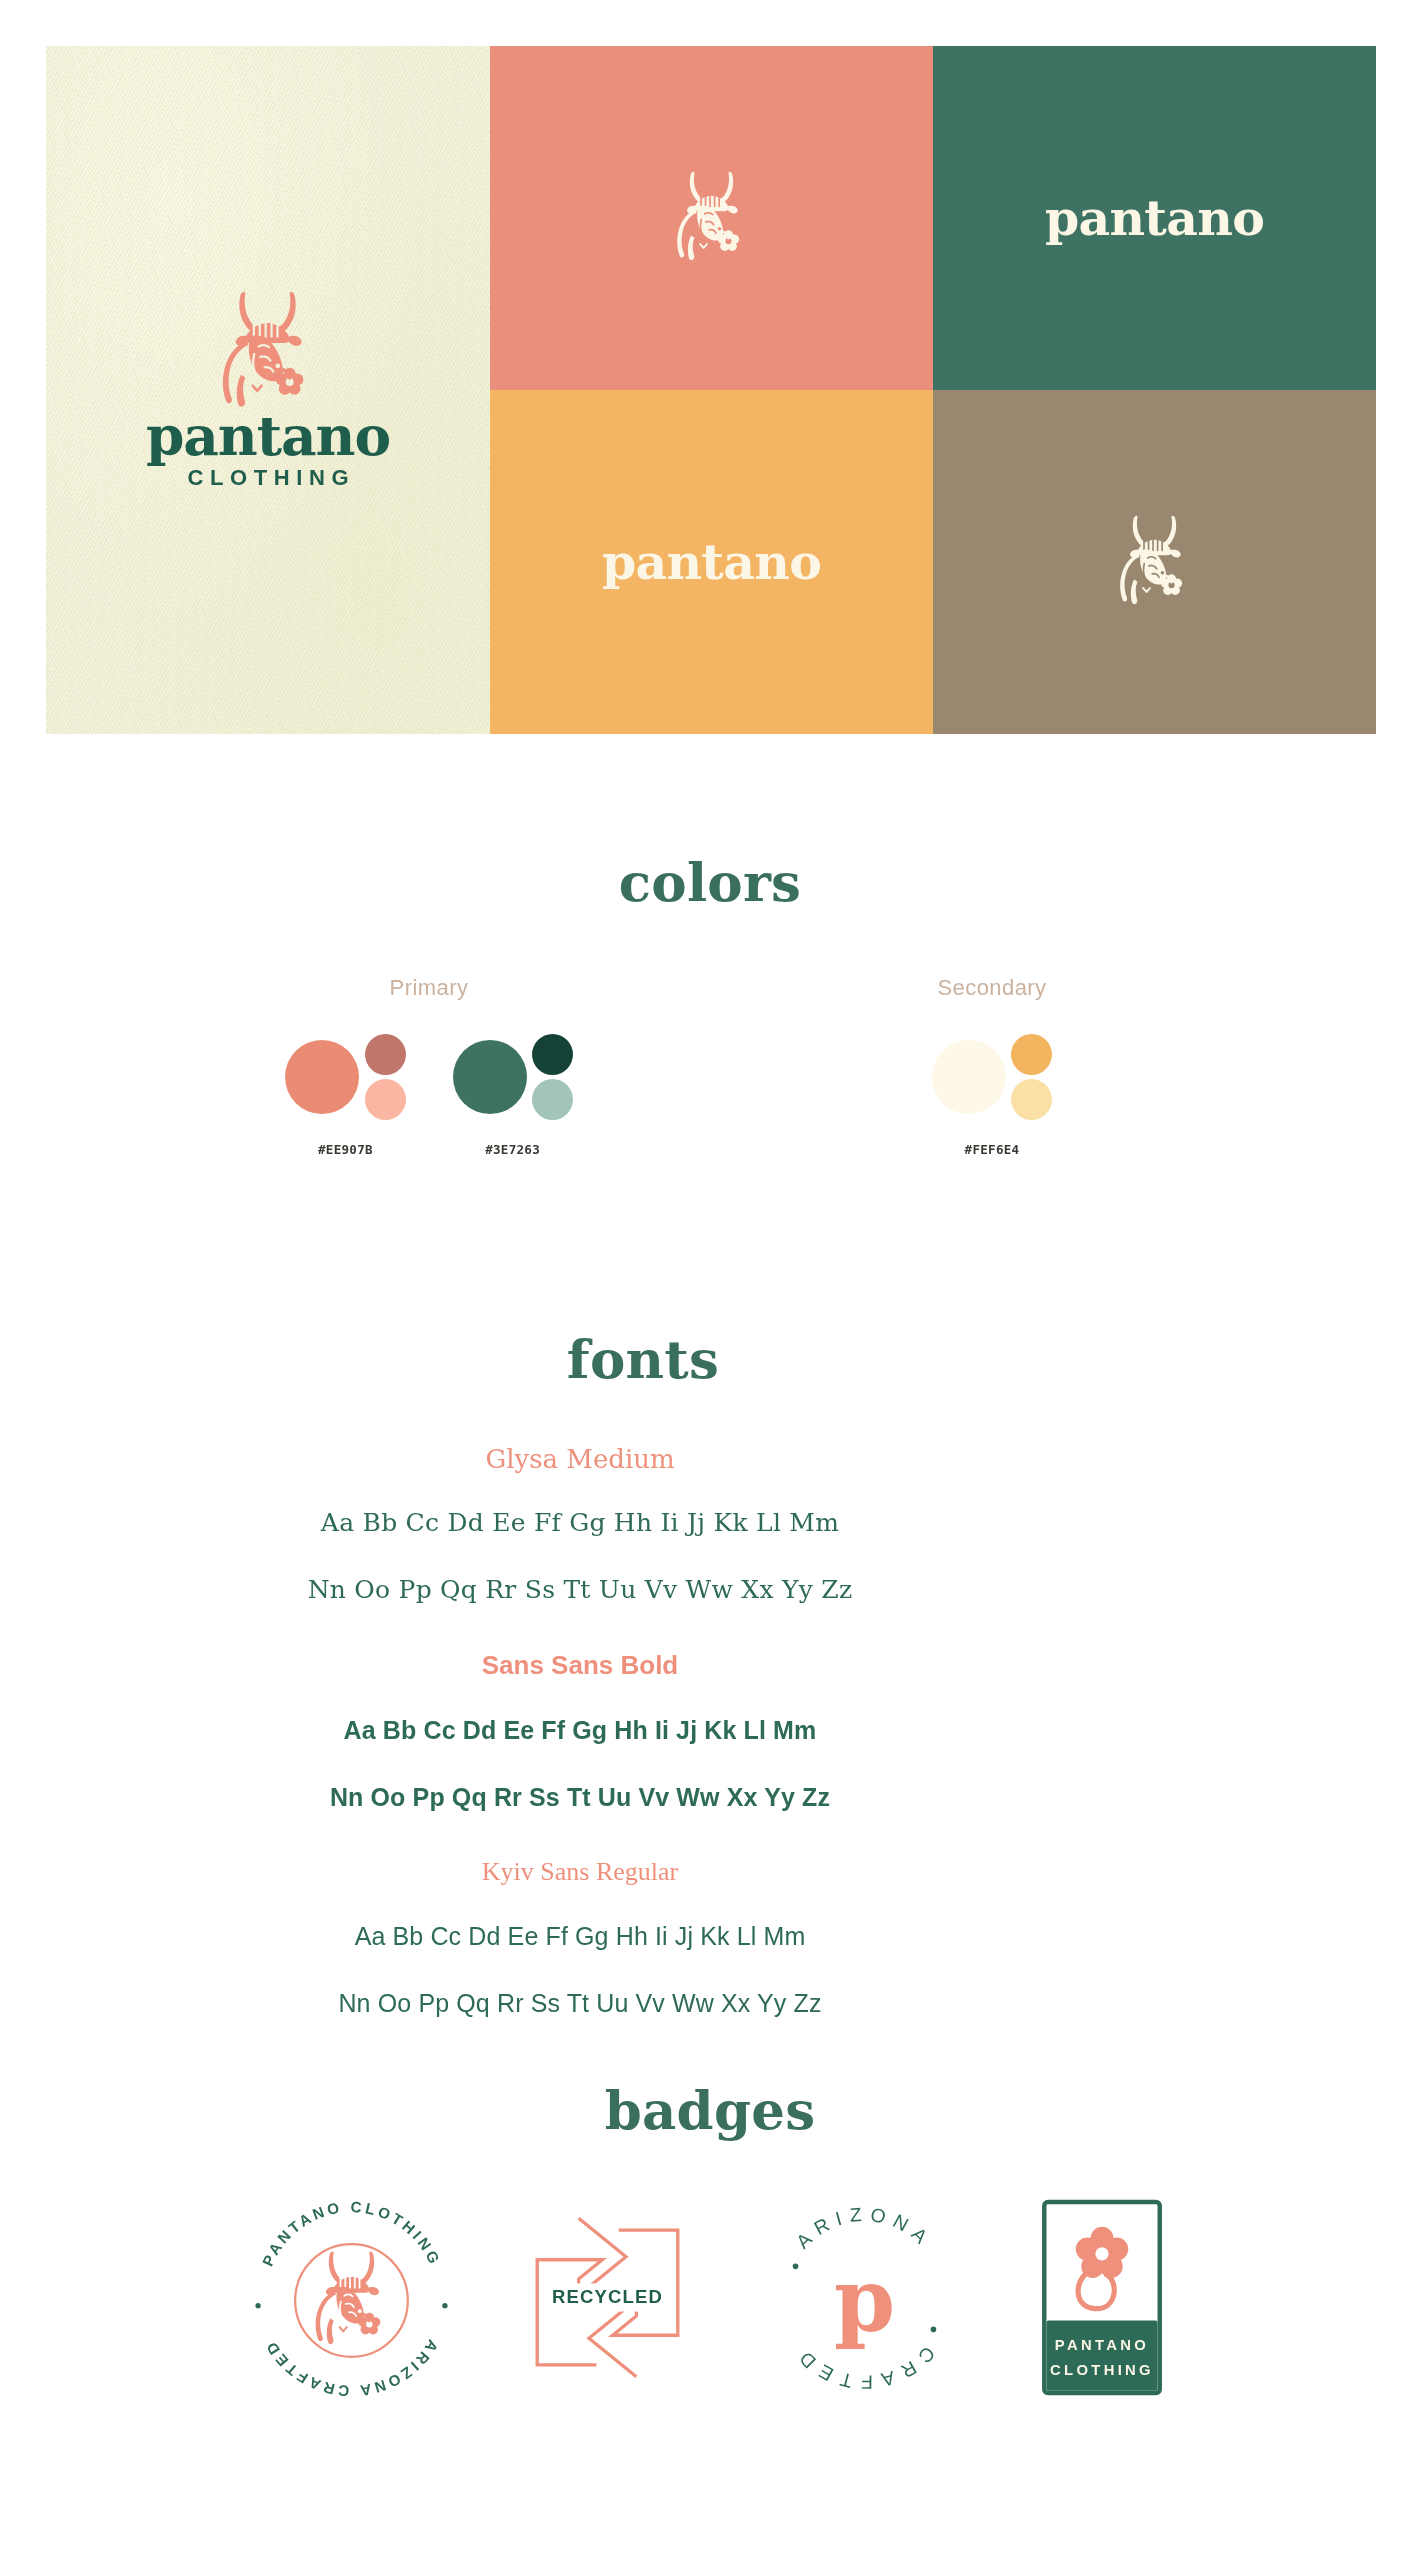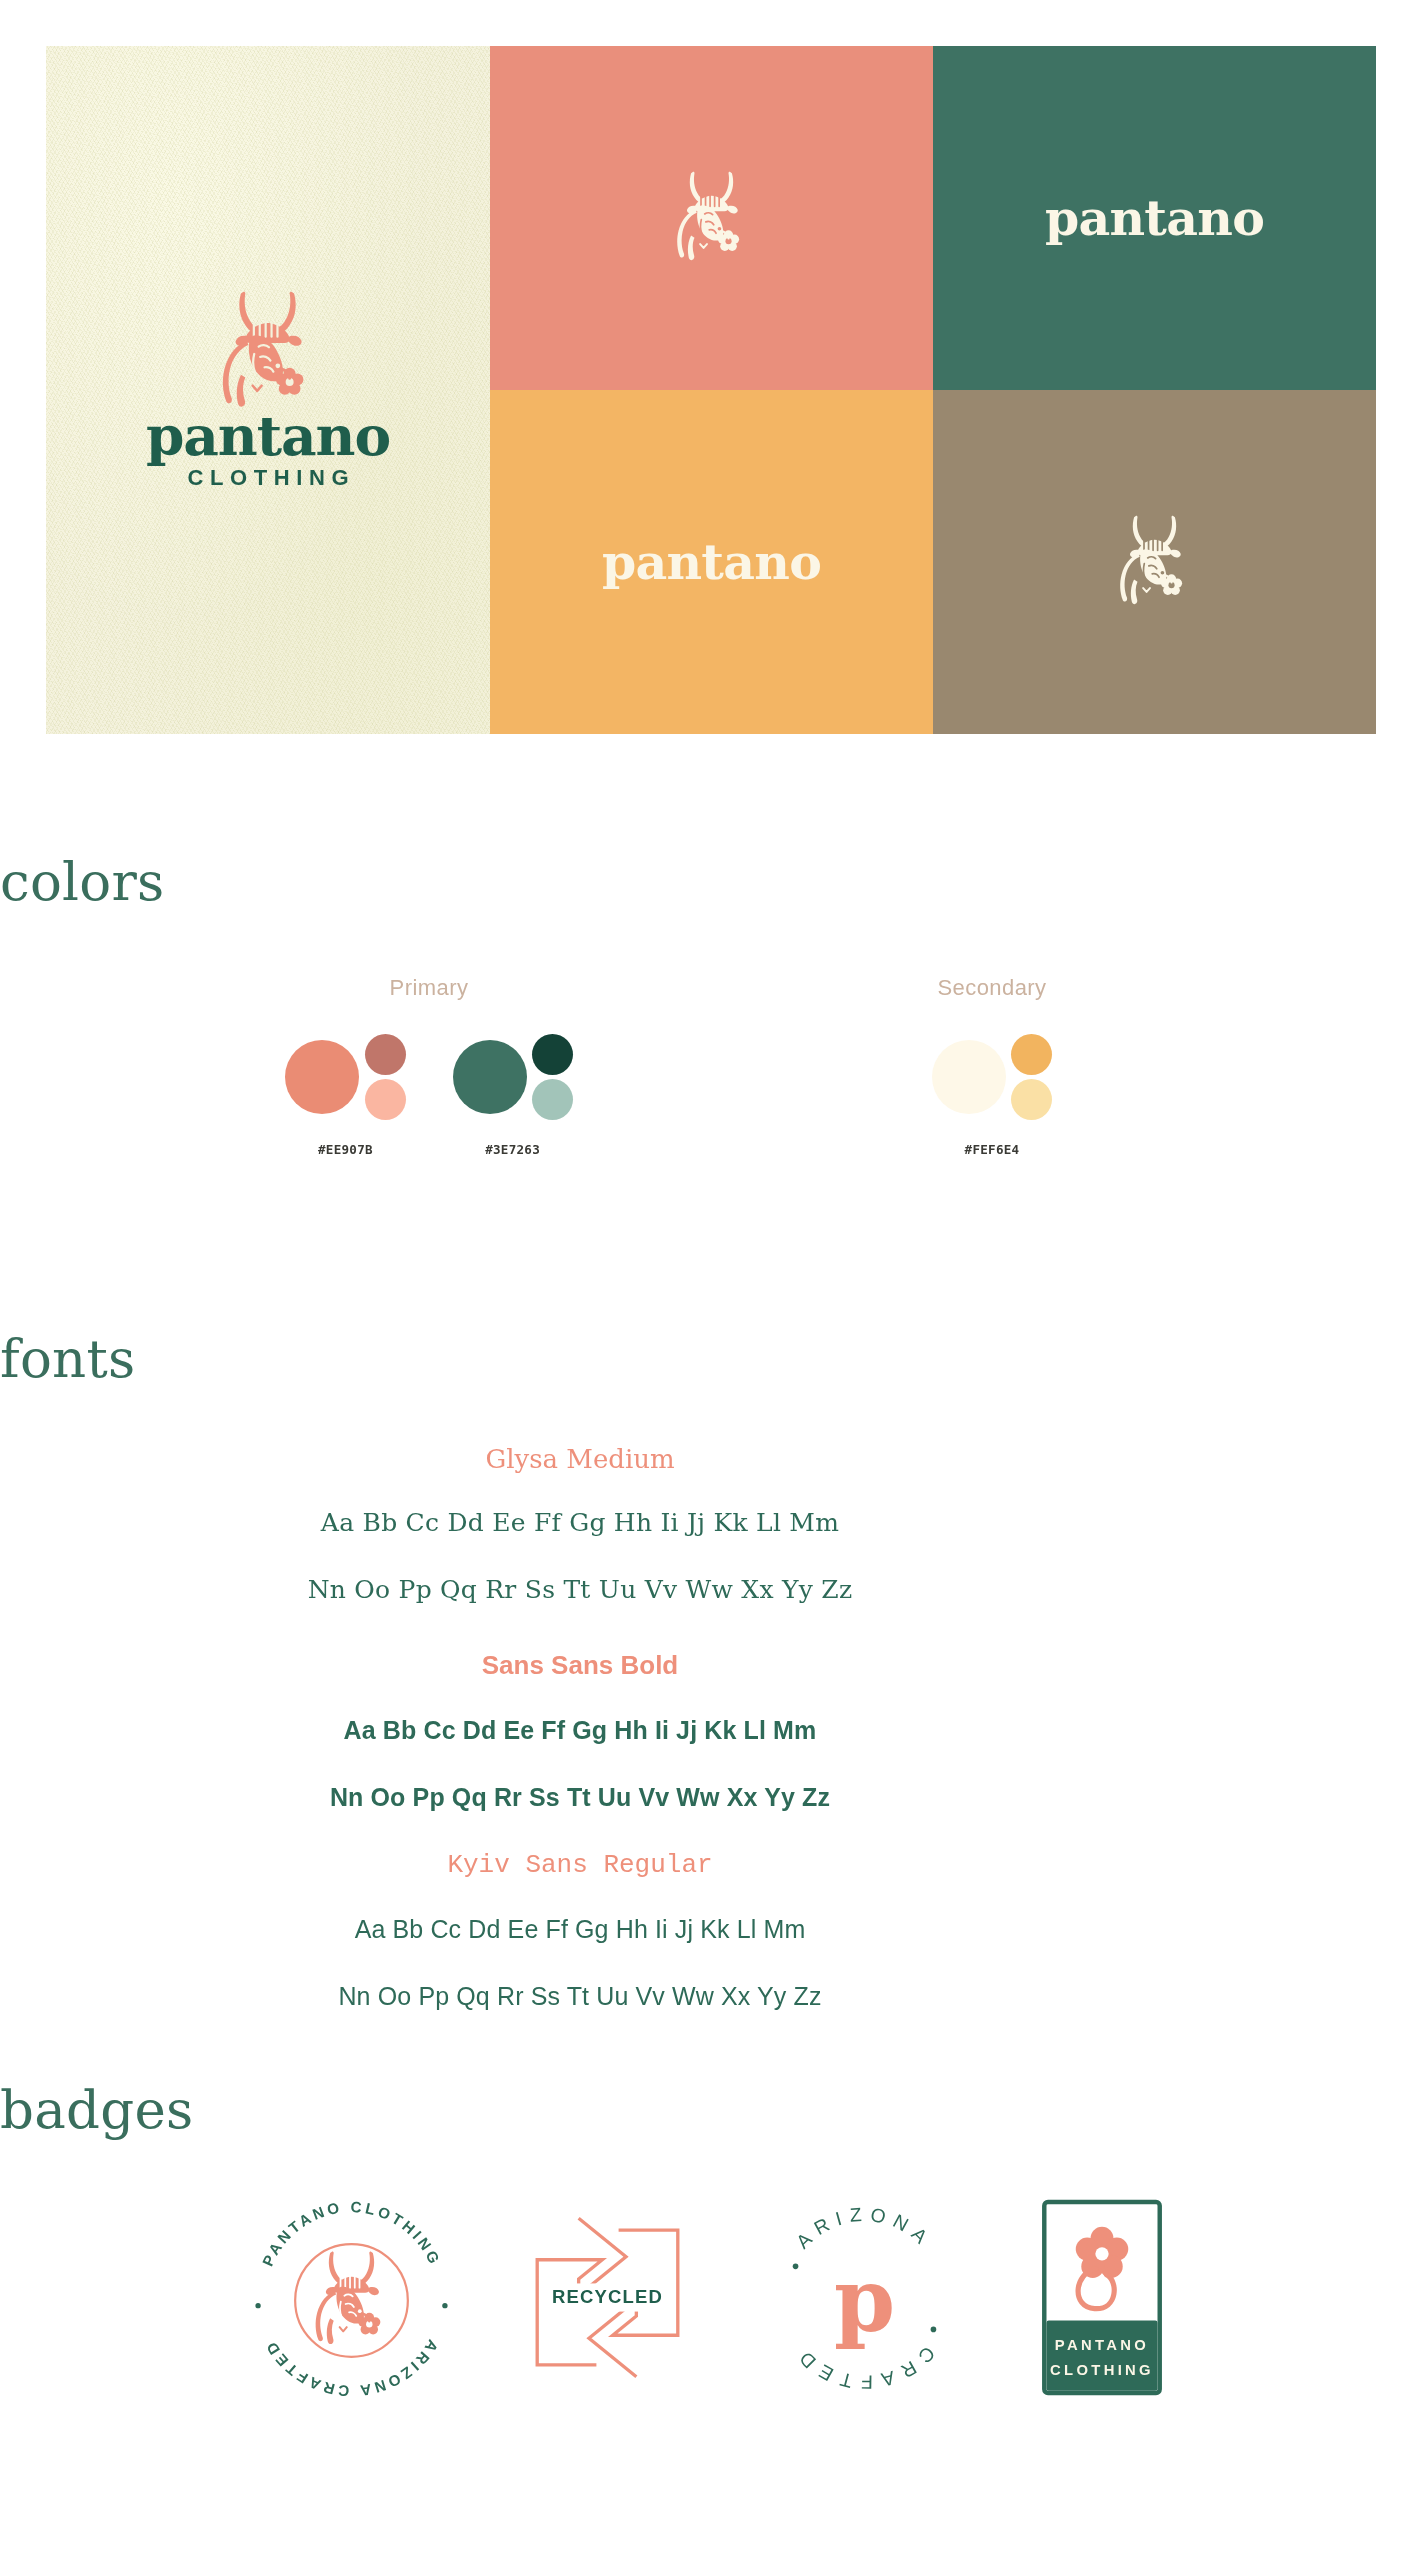--- a/index.html
+++ b/index.html
@@ -84,24 +84,24 @@
     font-family: "DejaVu Serif", serif;
     font-weight: 700;
     font-size: 49px;
     color: #fbf6e6;
     letter-spacing: -0.015em;
   }
 
   
   .section-title {
     font-family: "DejaVu Serif", serif;
-    font-weight: 400;
+    font-weight: 700;
     color: #3a6e5d;
     font-size: 53px;
-    text-align: left;
+    text-align: center;
     letter-spacing: .005em;
   }
 
   #colors-title  { position: absolute; left: 0; top: 851px; width: 1420px; }
   #fonts-title   { position: absolute; left: 0; top: 1328px; width: 1286px; }
   #badges-title  { position: absolute; left: 0; top: 2079px; width: 1420px; }
 
   
   .palette-wrap {
     position: absolute;
@@ -140,21 +140,21 @@
   #font-block-2 { top: 1650px; }
   #font-block-3 { top: 1850px; }
 
   .font-name {
     color: #ee907b;
     font-size: 26px;
     margin-bottom: 21px;
   }
   .font-name.serif-name { font-family: "DejaVu Serif", serif; font-weight: 400; }
   .font-name.sans-bold  { font-family: "Liberation Sans", sans-serif; font-weight: 700; }
-  .font-name.sans-reg   { font-family: Liberation Mono, monospace; font-weight: 400; }
+  .font-name.sans-reg   { font-family: Liberation Serif, serif; font-weight: 400; margin-top: 7px; }
 
   .font-sample {
     color: #2e6a58;
     line-height: 1.38;
     margin-top: 32px;
   }
   .sample-serif { font-family: "DejaVu Serif", serif; font-weight: 400; font-size: 25px; letter-spacing: .01em; }
   .sample-bold  { font-family: "Liberation Sans", sans-serif; font-weight: 700; font-size: 25px; letter-spacing: .005em; }
   .sample-reg   { font-family: "Liberation Sans", sans-serif; font-weight: 400; font-size: 25px; letter-spacing: .005em; }
 

